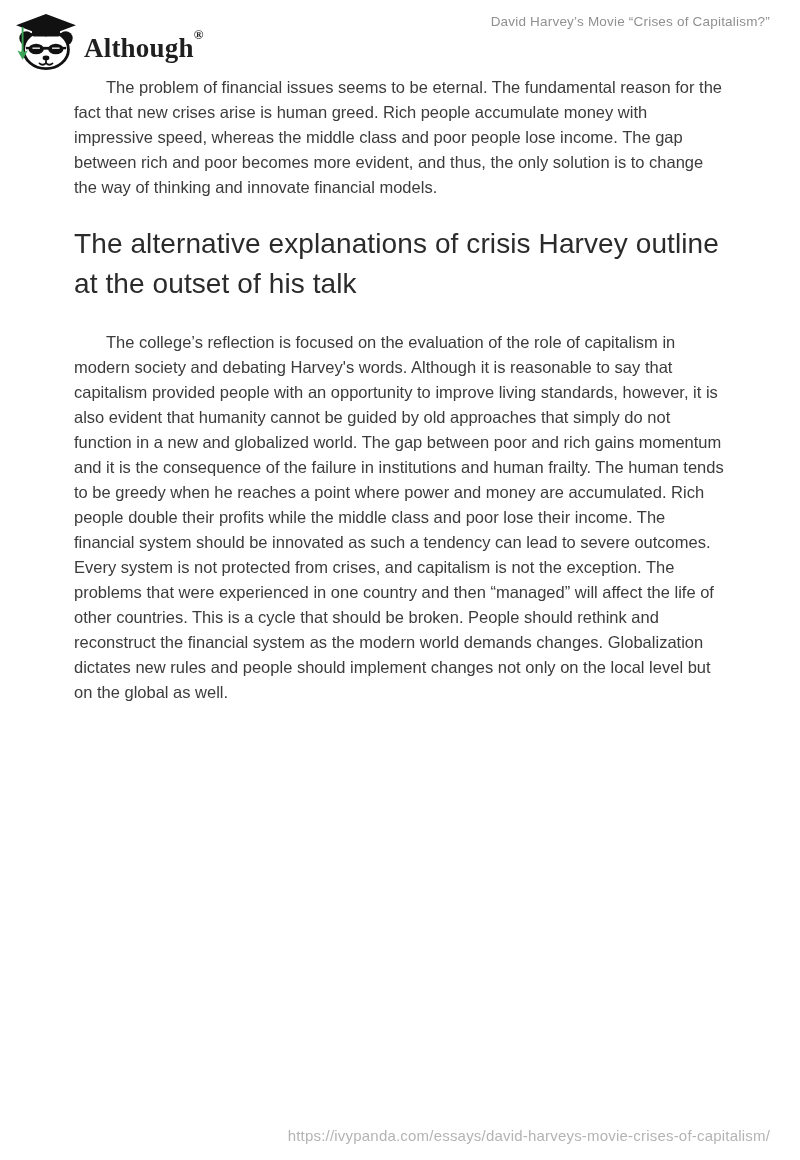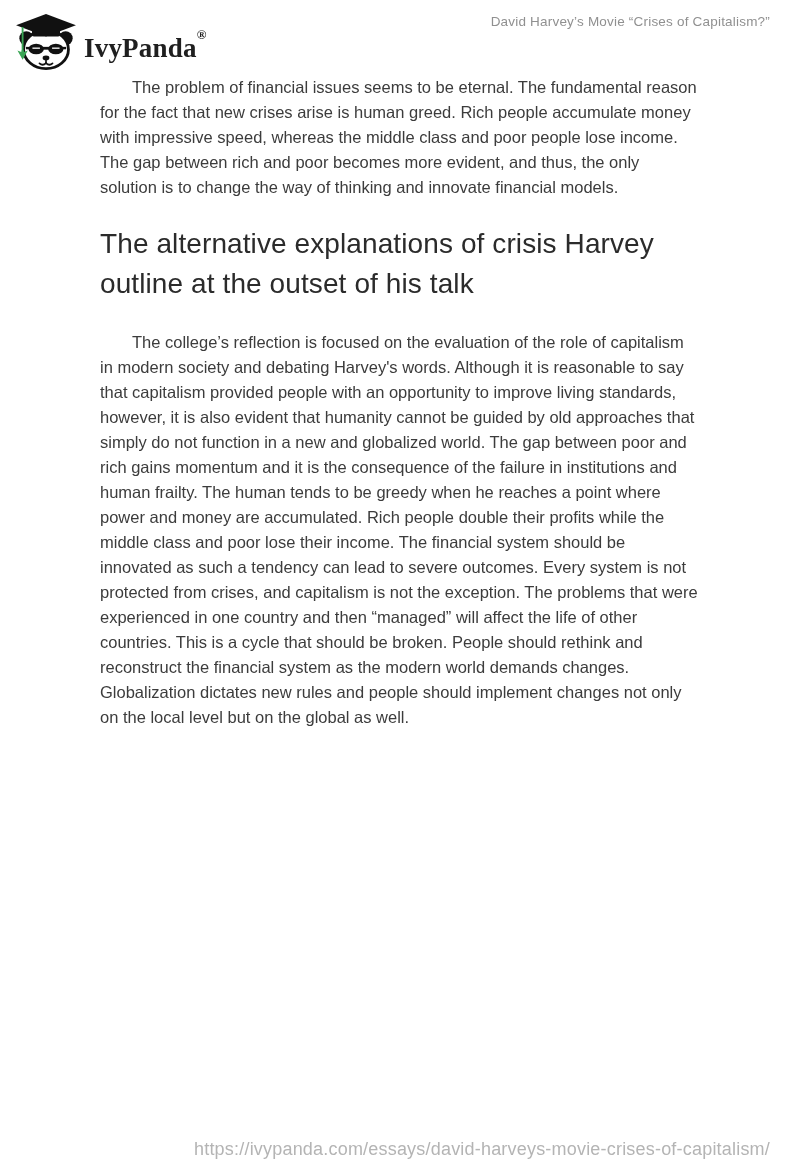--- a/index.html
+++ b/index.html
@@ -54,21 +54,21 @@
     vertical-align:18px;
   }
   .doc-title{
     margin-top:8px;
     font-size:13.5px;
     color:var(--muted-text);
     letter-spacing:0.2px;
   }
   
   .content{
-    padding:0 100px;
+    padding:0 74px;
   }
   .content p{
     font-size:16.5px;
     line-height:25px;
     color:var(--body-text);
     text-indent:32px;
     text-align:left;
   }
   .content p.p1{margin-top:9px;}
   .section-heading{
@@ -77,22 +77,22 @@
     font-weight:normal;
     color:var(--heading-text);
     margin-top:24px;
     margin-bottom:26px;
     letter-spacing:0.1px;
   }
   
   .footer-url{
     position:absolute;
     right:30px;
-    bottom:0;
-    font-size:18px;
+    bottom:16px;
+    font-size:15px;
     color:var(--url-text);
     letter-spacing:0.2px;
   }
 </style>
 </head>
 <body>
 
 <div class="page">
 
   <div class="header">
@@ -116,21 +116,21 @@
         <path d="M34 50 L34 53.5" stroke="#111111" stroke-width="1.8" fill="none"></path>
         <path d="M34 53.5 Q30.5 57 27 53.8" stroke="#111111" stroke-width="1.8" fill="none" stroke-linecap="round"></path>
         <path d="M34 53.5 Q37.5 57 41 53.8" stroke="#111111" stroke-width="1.8" fill="none" stroke-linecap="round"></path>
 
         <rect x="19" y="15" width="30" height="10" rx="2" fill="#111111"></rect>
         <polygon points="34,1 66,13 34,25 2,13" fill="#111111"></polygon>
 
         <line x1="9" y1="15" x2="9" y2="38" stroke="#3aa655" stroke-width="2"></line>
         <path d="M9 50 L3.5 40 L7.5 41.8 L9 33.5 L10.5 41.8 L14.5 40 Z" fill="#3aa655"></path>
       </svg>
-      <div class="brand-text"><span>IvyPanda</span><span class="brand-reg">®</span></div>
+      <div class="brand-text"><span>Although</span><span class="brand-reg">®</span></div>
     </div>
     <div class="doc-title">David Harvey’s Movie “Crises of Capitalism?”</div>
   </div>
 
   <div class="content">
     <p class="p1">The problem of financial issues seems to be eternal. The fundamental reason for the fact that new crises arise is human greed. Rich people accumulate money with impressive speed, whereas the middle class and poor people lose income. The gap between rich and poor becomes more evident, and thus, the only solution is to change the way of thinking and innovate financial models.</p>
     <h2 class="section-heading">The alternative explanations of crisis Harvey outline at the outset of his talk</h2>
     <p class="p2">The college’s reflection is focused on the evaluation of the role of capitalism in modern society and debating Harvey's words. Although it is reasonable to say that capitalism provided people with an opportunity to improve living standards, however, it is also evident that humanity cannot be guided by old approaches that simply do not function in a new and globalized world. The gap between poor and rich gains momentum and it is the consequence of the failure in institutions and human frailty. The human tends to be greedy when he reaches a point where power and money are accumulated. Rich people double their profits while the middle class and poor lose their income. The financial system should be innovated as such a tendency can lead to severe outcomes. Every system is not protected from crises, and capitalism is not the exception. The problems that were experienced in one country and then “managed” will affect the life of other countries. This is a cycle that should be broken. People should rethink and reconstruct the financial system as the modern world demands changes. Globalization dictates new rules and people should implement changes not only on the local level but on the global as well.</p>
   </div>
 

